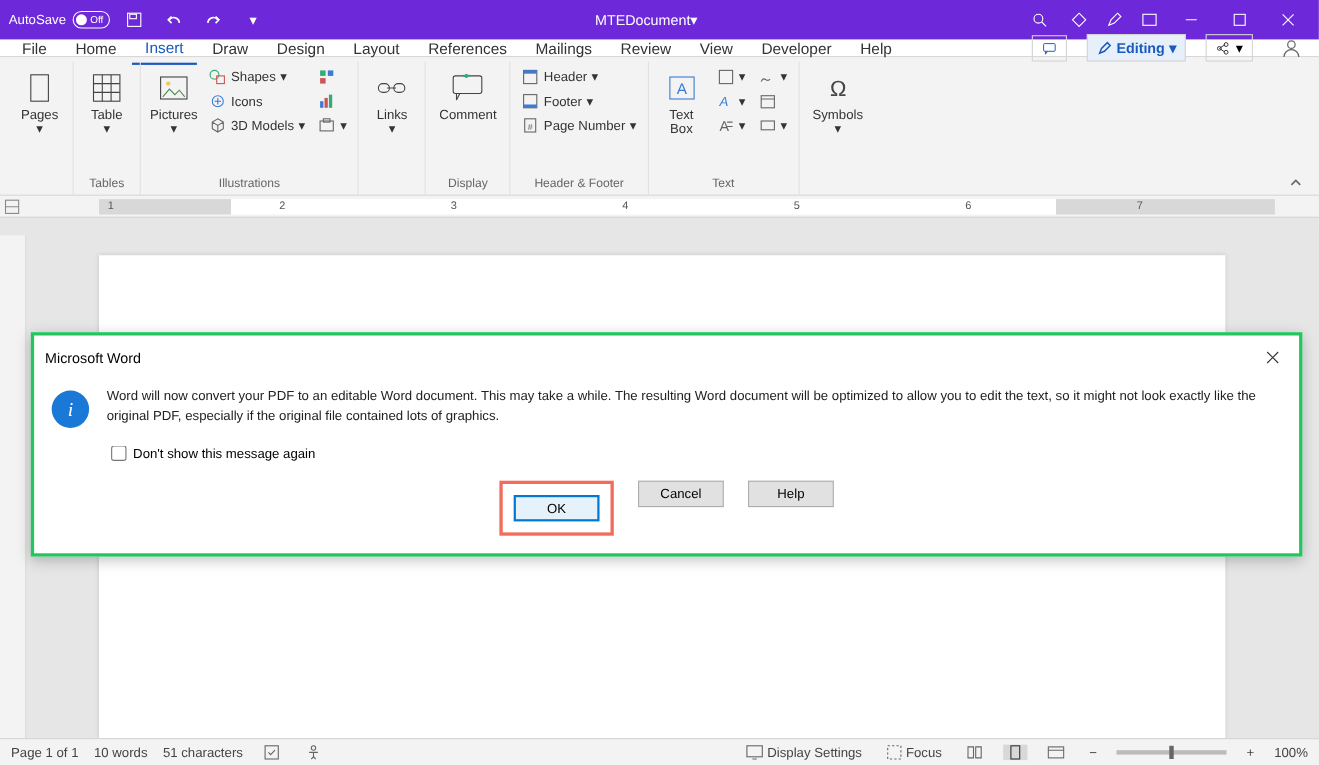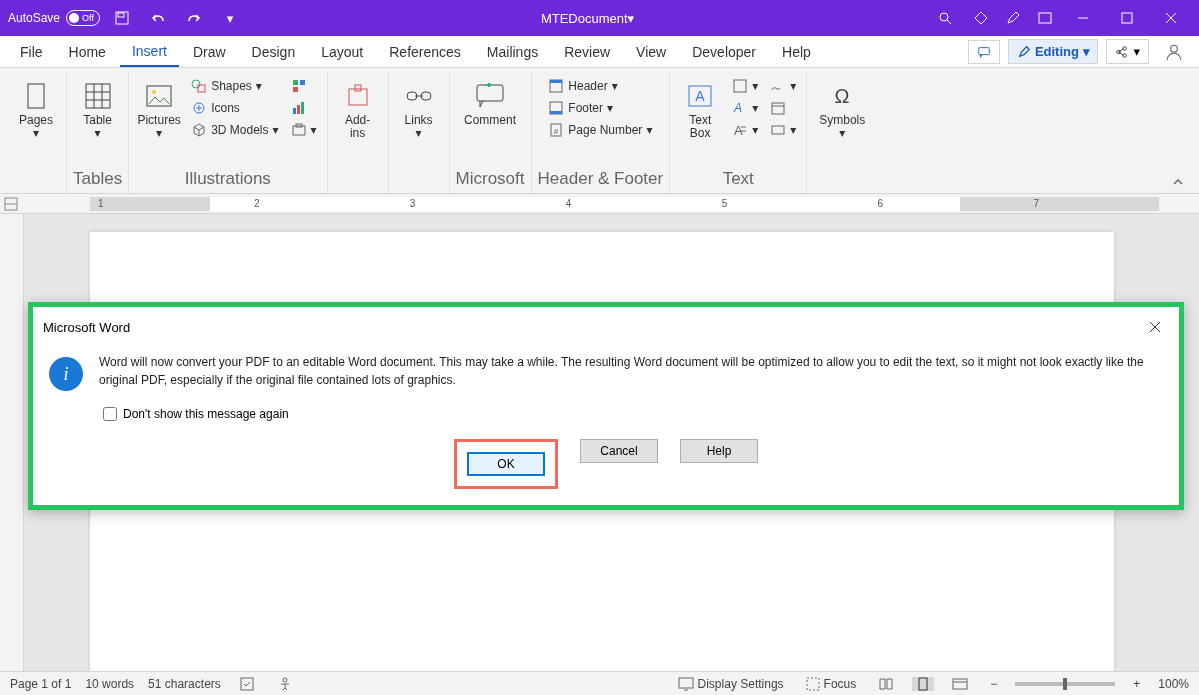--- a/index.html
+++ b/index.html
@@ -10,49 +10,49 @@
 .titlebar .autosave { display: flex; align-items: center; gap: 6px; font-size: 12px; }
 .toggle { width: 34px; height: 16px; border: 1px solid #fff; border-radius: 10px; display: flex; align-items: center; padding: 0 2px; gap: 3px; font-size: 9px; }
 .toggle-knob { width: 10px; height: 10px; background: #fff; border-radius: 50%; }
 .tb-btn { width: 28px; height: 28px; display: flex; align-items: center; justify-content: center; color: #fff; cursor: pointer; }
 .tb-spacer { flex: 1; display: flex; justify-content: center; align-items: center; gap: 6px; }
 .doc-title { font-size: 13px; display: flex; align-items: flex-end; gap: 0; }
 .tb-right { display: flex; align-items: center; gap: 4px; }
 .win-btn { width: 40px; height: 28px; display: flex; align-items: center; justify-content: center; color: #fff; cursor: pointer; }
 
 
-.ribbon-tabs { height: 32px; background: #fff; border-bottom: 1px solid #d4d4d4; display: flex; align-items: center; padding: 0 8px; gap: 2px; }
+.ribbon-tabs { height: 16px; background: #fff; border-bottom: 1px solid #d4d4d4; display: flex; align-items: center; padding: 0 8px; gap: 2px; }
 .rtab { padding: 6px 12px; font-size: 14px; color: #333; cursor: pointer; }
 .rtab.active { color: #185abd; border-bottom: 2px solid #185abd; }
 .rtab-spacer { flex: 1; }
-.rtab-ctrl { padding: 4px 8px; border: 1px solid #d4d4d4; margin-left: 6px; display: flex; align-items: center; gap: 4px; cursor: pointer; font-size: 13px; }
+.rtab-ctrl { padding: 4px 8px; border: 1px solid #d4d4d4; margin-left: 16px; display: flex; align-items: center; gap: 4px; cursor: pointer; font-size: 13px; }
 .rtab-ctrl.editing { background: #e7effa; color: #185abd; font-weight: 600; }
 
 
 .ribbon { height: 126px; background: #f3f3f3; border-bottom: 1px solid #d4d4d4; display: flex; padding: 4px 6px 0; }
 .rgroup { display: flex; flex-direction: column; align-items: center; border-right: 1px solid #e1e1e1; padding: 0 6px; }
 .rgroup-body { flex: 1; display: flex; align-items: flex-start; gap: 4px; padding-top: 4px; }
-.rgroup-label { font-size: 17px; color: #666; padding: 2px 0 4px; }
+.rgroup-label { font-size: 11px; color: #666; padding: 2px 0 4px; }
 .big-btn { display: flex; flex-direction: column; align-items: center; width: 48px; padding: 4px 2px; cursor: pointer; gap: 2px; }
 .big-btn .ico { width: 32px; height: 32px; display: flex; align-items: center; justify-content: center; }
 .big-btn .lbl { font-size: 12px; color: #333; text-align: center; line-height: 1.1; }
 .vstack { display: flex; flex-direction: column; gap: 2px; }
 .small-btn { display: flex; align-items: center; gap: 4px; padding: 2px 4px; font-size: 12px; cursor: pointer; color: #333; white-space: nowrap; text-align: center; }
 .small-btn .si { width: 16px; height: 16px; display: flex; align-items: center; justify-content: center; }
 .collapse-btn { margin-left: auto; align-self: flex-end; padding: 4px 8px; cursor: pointer; color: #666; }
 
 
 .ruler-h { height: 20px; background: #f3f3f3; border-bottom: 1px solid #d4d4d4; display: flex; align-items: center; padding-left: 24px; font-size: 10px; color: #666; position: relative; }
 .ruler-h .rbar { position: absolute; left: 90px; right: 40px; top: 3px; height: 14px; background: linear-gradient(to right, #d8d8d8 0 120px, #fff 120px 870px, #d8d8d8 870px); }
 .workspace { position: absolute; top: 214px; bottom: 24px; left: 0; right: 0; background: #e6e6e6; }
 .ruler-v { position: absolute; left: 0; top: 0; bottom: 0; width: 24px; background: #f3f3f3; border-right: 1px solid #d4d4d4; }
 .page { position: absolute; left: 90px; top: 18px; width: 1024px; height: 440px; background: #fff; box-shadow: 0 0 4px rgba(0,0,0,.15); }
 
 
-.dialog-backdrop { position: absolute; left: 28px; top: 302px; width: 1156px; background: #fff; border: 5px solid #22c55e; box-shadow: 0 3px 12px rgba(0,0,0,.25); }
+.dialog-backdrop { position: absolute; left: 28px; top: 302px; width: 1156px; background: #fff; border: 3px solid #22c55e; box-shadow: 0 3px 12px rgba(0,0,0,.25); }
 .dlg-title { display: flex; justify-content: space-between; align-items: center; padding: 8px 10px; font-size: 13px; }
 .dlg-close { width: 28px; height: 24px; display: flex; align-items: center; justify-content: center; cursor: pointer; }
 .dlg-body { display: flex; gap: 16px; padding: 6px 16px 12px 16px; }
 .dlg-icon { width: 34px; height: 34px; border-radius: 50%; background: #1a78d6; color: #fff; display: flex; align-items: center; justify-content: center; font-family: Georgia, serif; font-style: italic; font-size: 18px; flex-shrink: 0; margin-top: 4px; }
 .dlg-text { font-size: 12px; color: #222; line-height: 1.5; max-width: 1060px; }
 .dlg-check { display: flex; align-items: center; gap: 6px; padding: 4px 16px 10px 70px; font-size: 12px; }
 .dlg-check input { width: 14px; height: 14px; }
 .dlg-buttons { display: flex; justify-content: center; gap: 22px; padding: 8px 0 16px; }
 .dlg-btn { width: 78px; height: 24px; background: #e1e1e1; border: 1px solid #adadad; font-size: 12px; cursor: pointer; }
 .dlg-btn.primary { border: 2px solid #0078d4; background: #e5f1fb; }
@@ -278,35 +278,20 @@
               <svg width="16" height="16" viewBox="0 0 16 16">
                 <rect x="2" y="4" width="12" height="9" fill="none" stroke="#666"></rect>
                 <rect x="5" y="2" width="6" height="3" fill="none" stroke="#666"></rect>
               </svg>
             </span> ▾</div>
       </div>
     </div>
     <div class="rgroup-label">Illustrations</div>
   </div>
 
-  <div class="rgroup">
-    <div class="rgroup-body">
-      <div class="big-btn">
-        <div class="ico">
-            <svg width="26" height="26" viewBox="0 0 26 26">
-              <rect x="4" y="6" width="18" height="16" fill="none" stroke="#c55"></rect>
-              <rect x="10" y="2" width="6" height="6" fill="none" stroke="#c55"></rect>
-            </svg>
-          </div>
-        <div class="lbl" style="white-space:pre-line">Add-
-ins</div>
-      </div>
-    </div>
-    <div class="rgroup-label">&nbsp;</div>
-  </div>
 
 
   <div class="rgroup">
     <div class="rgroup-body">
       <div class="big-btn">
         <div class="ico">
             <svg width="28" height="20" viewBox="0 0 28 20">
               <rect x="2" y="6" width="10" height="8" rx="4" fill="none" stroke="#444"></rect>
               <rect x="16" y="6" width="10" height="8" rx="4" fill="none" stroke="#444"></rect>
               <line x1="10" y1="10" x2="18" y2="10" stroke="#444"></line>
@@ -325,21 +310,21 @@
             <svg width="30" height="26" viewBox="0 0 30 26">
               <rect x="2" y="2" width="26" height="16" rx="2" fill="none" stroke="#444"></rect>
               <path d="M8 18l-3 6v-6" fill="none" stroke="#444"></path>
               <line x1="14" y1="4" x2="14" y2="0" stroke="#3a7" stroke-width="2"></line>
               <line x1="11" y1="2" x2="17" y2="2" stroke="#3a7" stroke-width="2"></line>
             </svg>
           </div>
         <div class="lbl">Comment</div>
       </div>
     </div>
-    <div class="rgroup-label">Microsoft</div>
+    <div class="rgroup-label">Display</div>
   </div>
 
   <div class="rgroup">
     <div class="rgroup-body">
       <div class="vstack">
         <div class="small-btn"><span class="si">
               <svg width="16" height="16" viewBox="0 0 16 16">
                 <rect x="2" y="2" width="12" height="12" fill="none" stroke="#666"></rect>
                 <rect x="2" y="2" width="12" height="3" fill="#3a7bd5"></rect>
               </svg>

